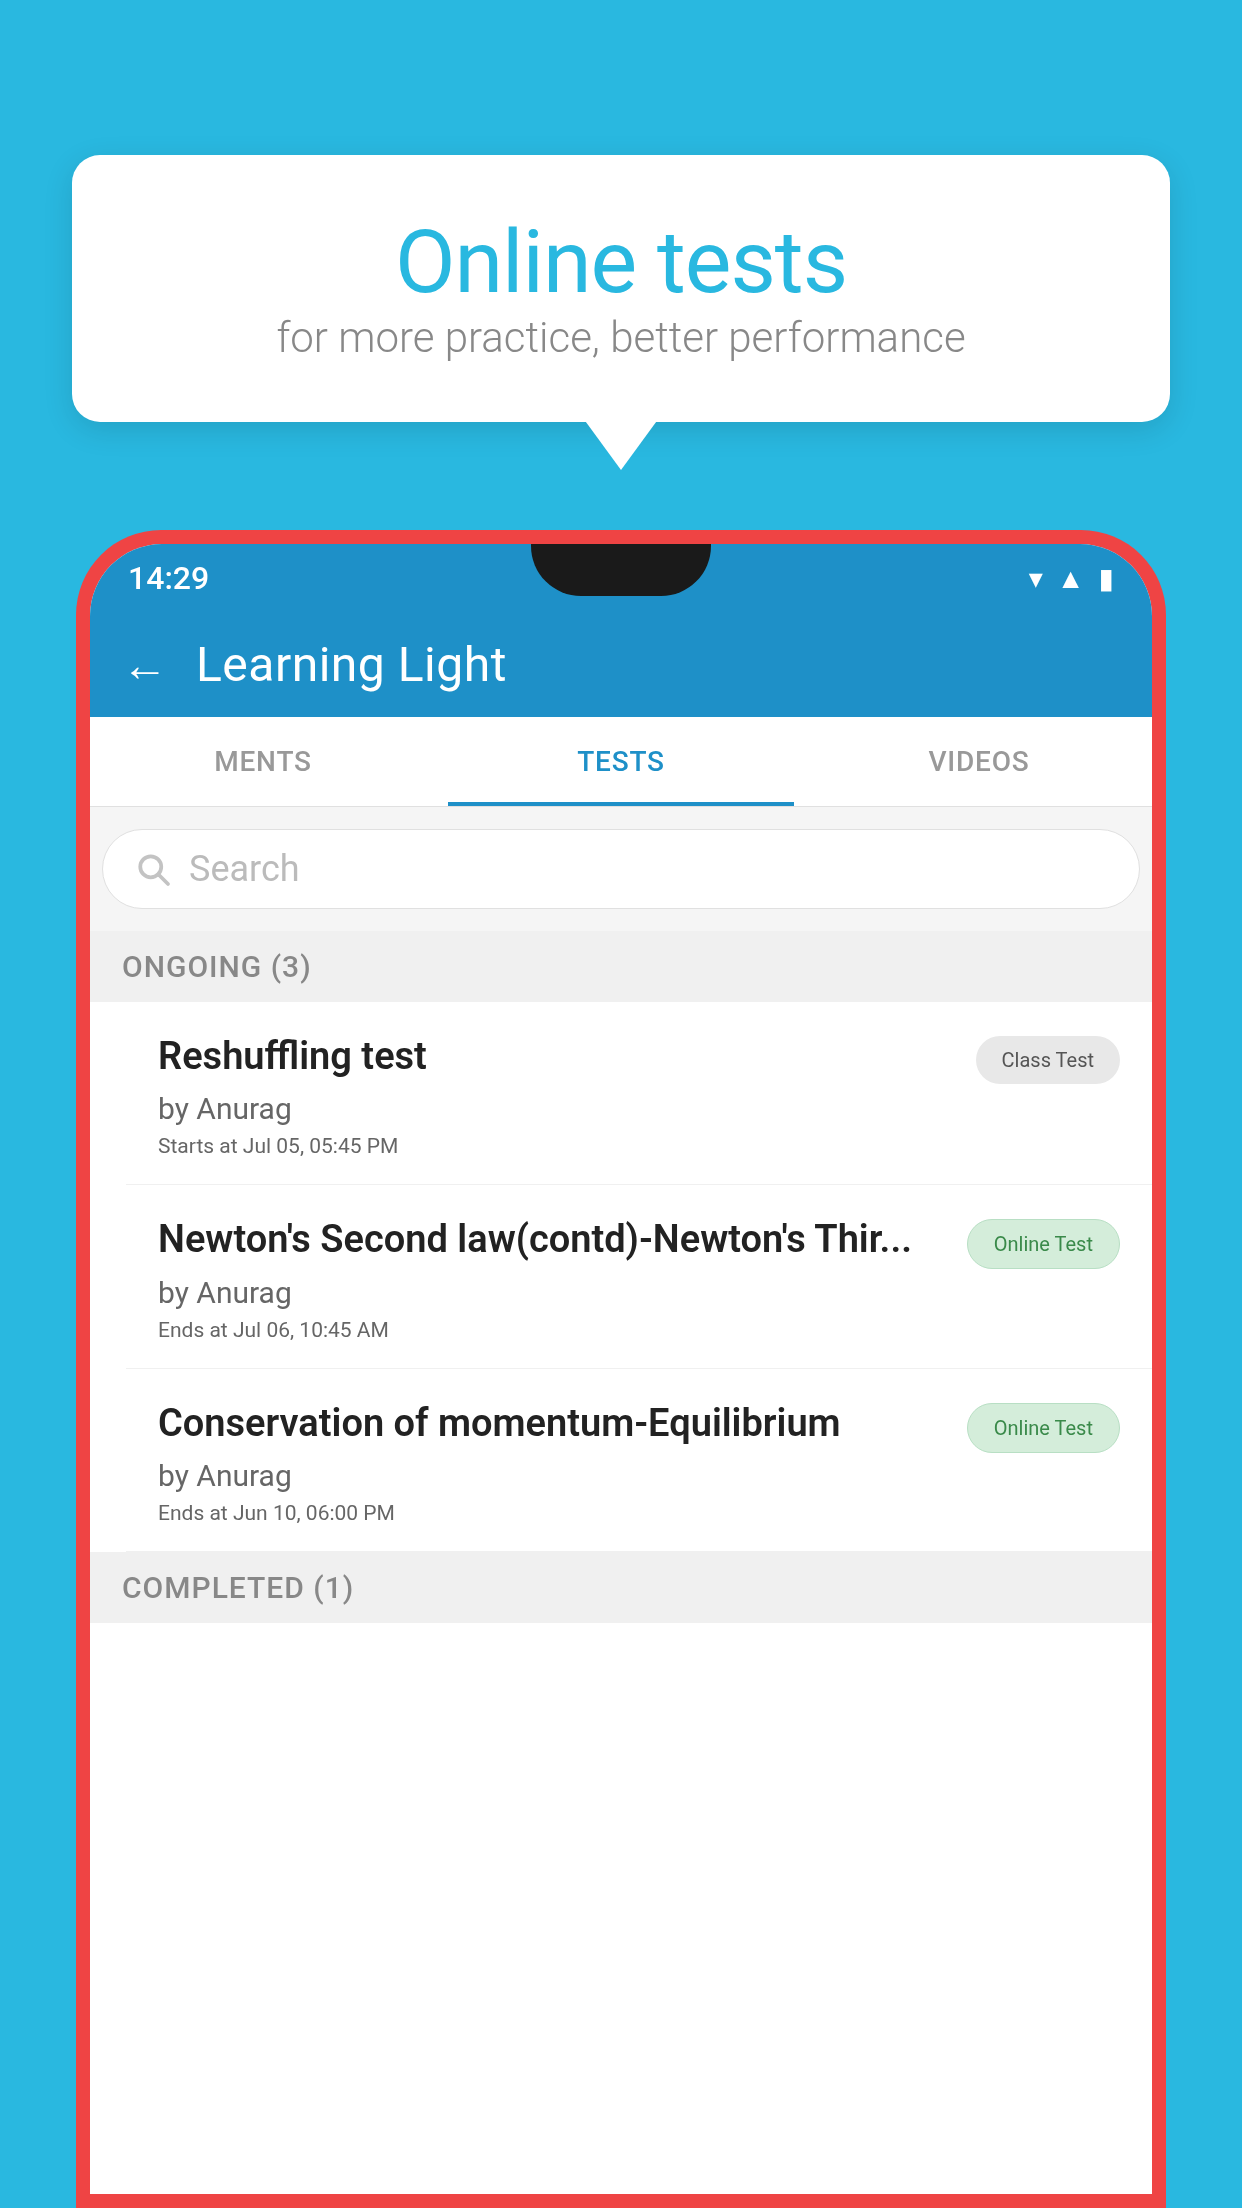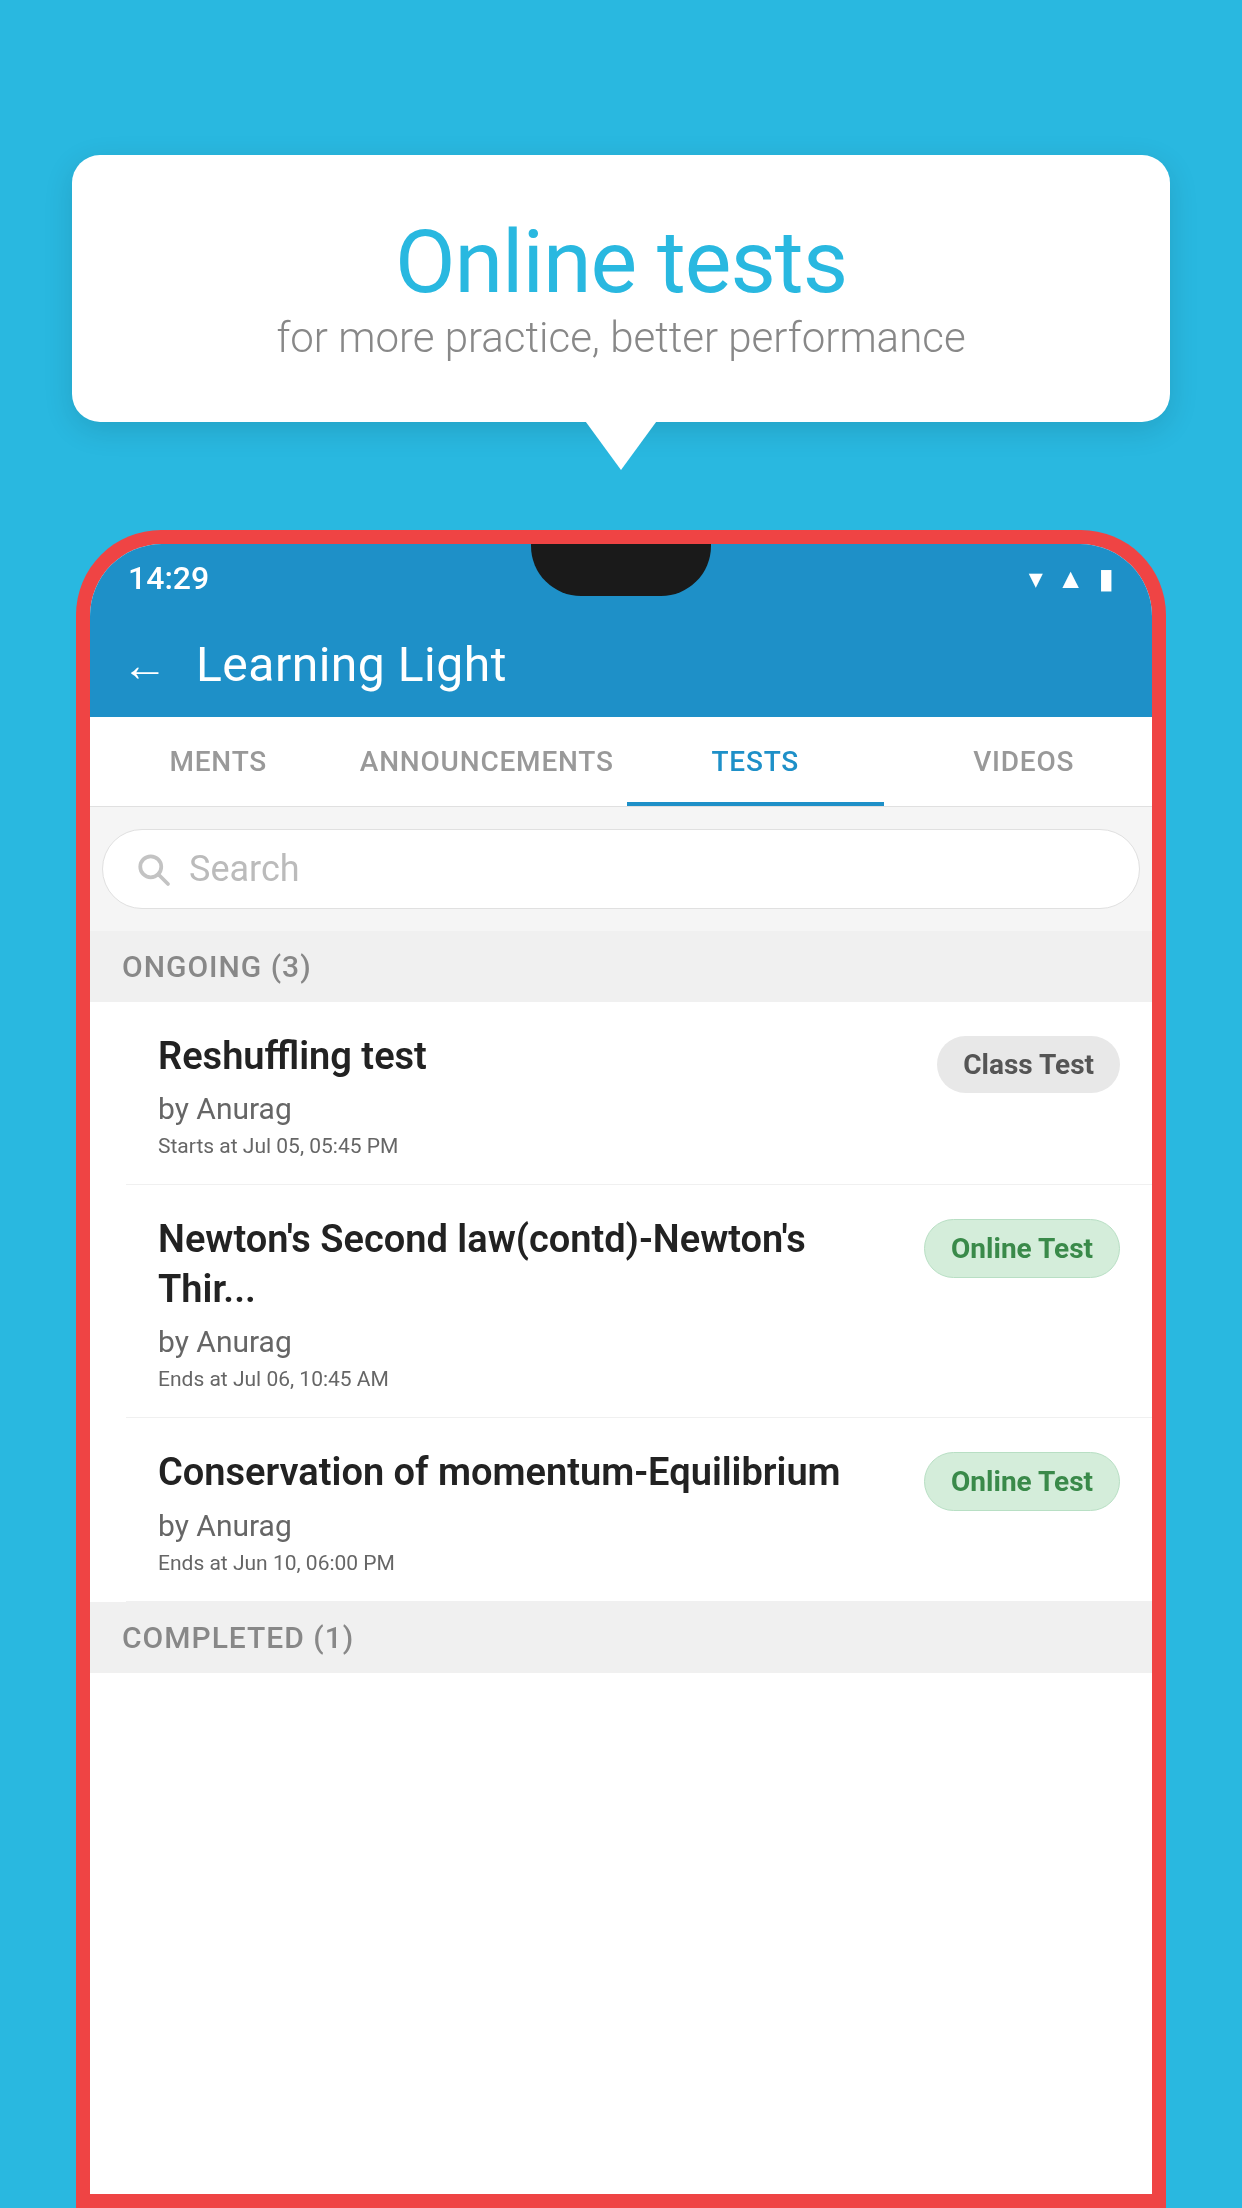--- a/index.html
+++ b/index.html
@@ -257,22 +257,22 @@
     }
 
     .test-date {
       font-size: 21px;
       color: #666;
     }
 
     .test-badge {
       border-radius: 40px;
       padding: 12px 26px;
-      font-size: 28px;
-      font-weight: 700;
+      font-size: 20px;
+      font-weight: 400;
       white-space: nowrap;
       flex-shrink: 0;
       margin-top: 4px;
     }
 
     .badge-class {
       background: #e8e8e8;
       color: #555;
     }
 
@@ -312,23 +312,20 @@
       </div>
 
       <div class="app-header">
         <span class="back-arrow">←</span>
         <span class="app-title">Learning Light</span>
       </div>
 
       <div class="tab-bar">
         <div class="tab-item">
           <span>MENTS</span>
-        </div>
-        <div class="tab-item">
-          <span>ANNOUNCEMENTS</span>
         </div>
         <div class="tab-item active">
           <span>TESTS</span>
         </div>
         <div class="tab-item">
           <span>VIDEOS</span>
         </div>
       </div>
 
       <div class="search-container">

